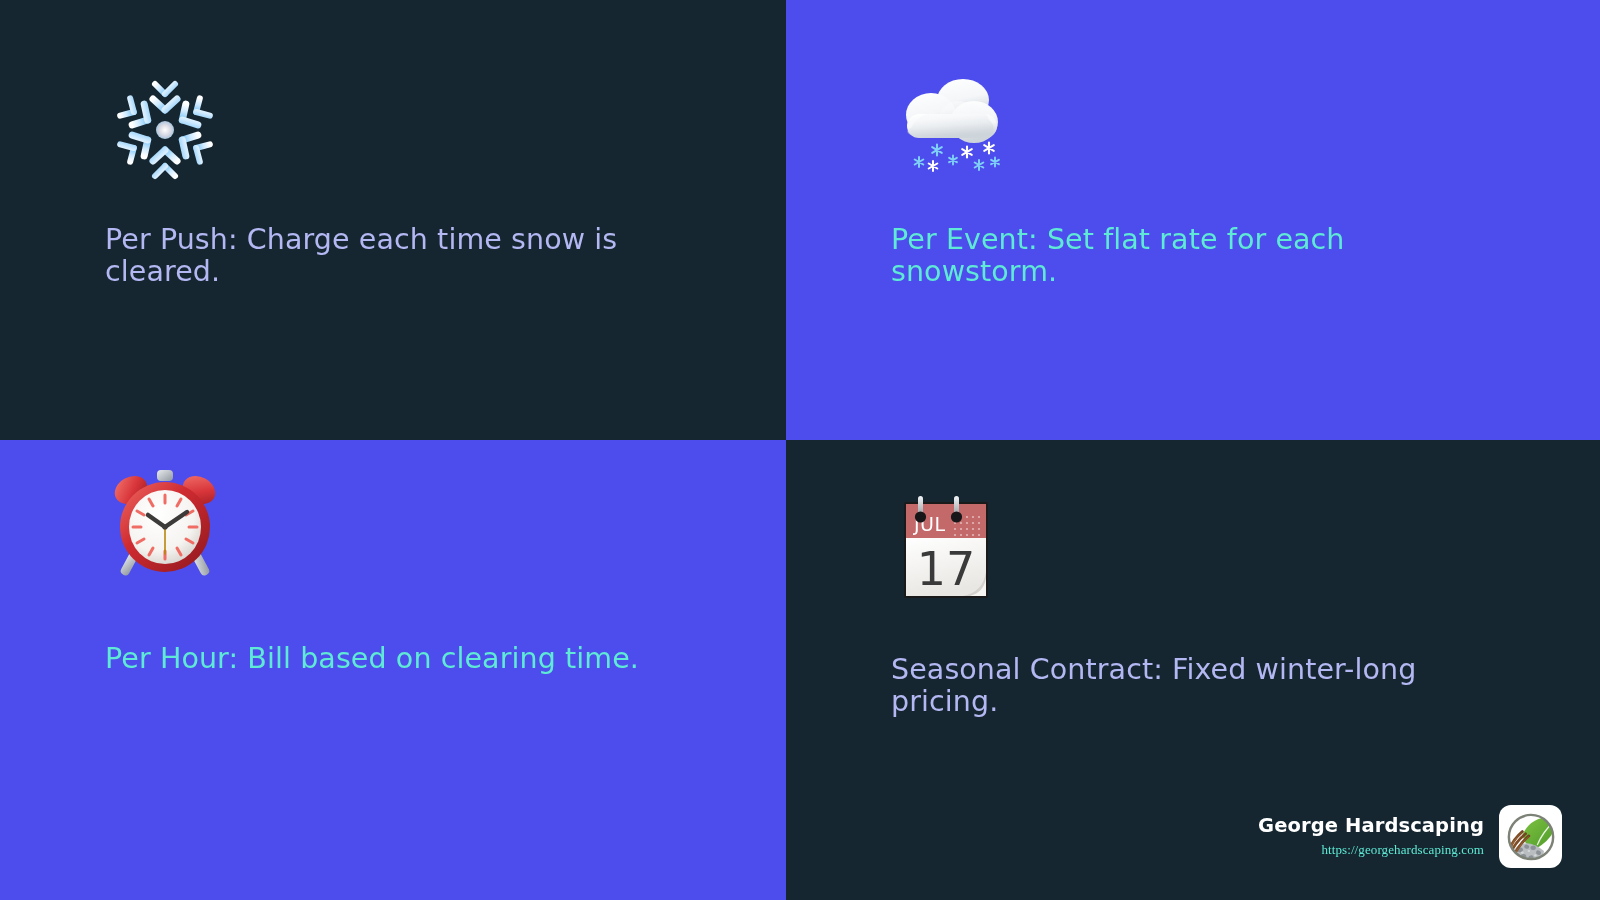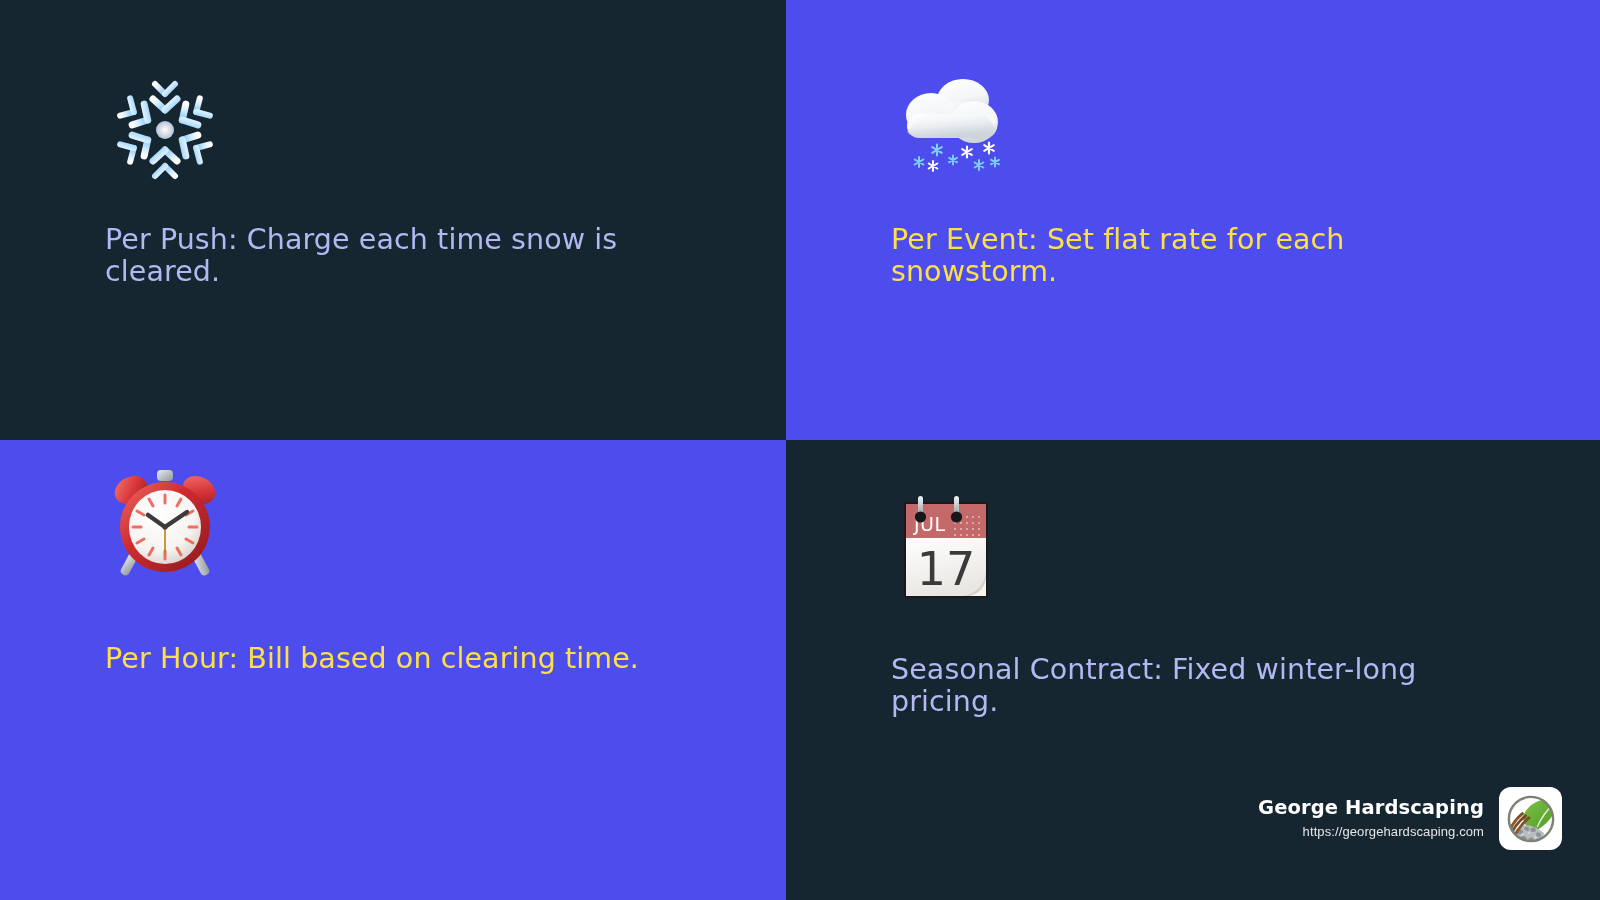--- a/index.html
+++ b/index.html
@@ -39,50 +39,50 @@
   .caption {
     font-family:"DejaVu Sans", sans-serif;
     font-size:28.5px;
     font-weight:400;
     line-height:1.13;
     letter-spacing:.1px;
     max-width:560px;
     white-space:pre-line;
   }
   .caption.lav   { color:#b3b7f2; }
-  .caption.white { color:#fde047; }
+  .caption.white { color:#5eead4; }
 
   
   .cell-tl .icon-wrap { margin-bottom:34px; }
   .cell-tr .icon-wrap { margin-bottom:34px; }
   .cell-bl { padding-top:24px; }
   .cell-bl .icon-wrap { margin-bottom:59px; }
   .cell-br { padding-top:50px; }
   .cell-br .icon-wrap { margin-bottom:44px; }
 
   
   .brand {
     position:absolute;
-    right:38px; bottom:50px;
+    right:38px; bottom:32px;
     display:flex;
     align-items:center;
     gap:15px;
   }
   .brand-text { text-align:right; }
   .brand-name {
     color:#ffffff;
     font-family:"DejaVu Sans", sans-serif;
     font-size:19.5px;
     font-weight:700;
     letter-spacing:.1px;
     line-height:1.25;
   }
   .brand-url {
-    color:#e5e5e5;
-    font-family:Liberation Sans, sans-serif;
+    color:#5eead4;
+    font-family:Liberation Serif, serif;
     font-size:13px;
     font-weight:400;
     letter-spacing:.1px;
     line-height:1.5;
     margin-top:2px;
   }
   .brand-logo {
     width:63px; height:63px;
     background:#ffffff;
     border-radius:12px;

